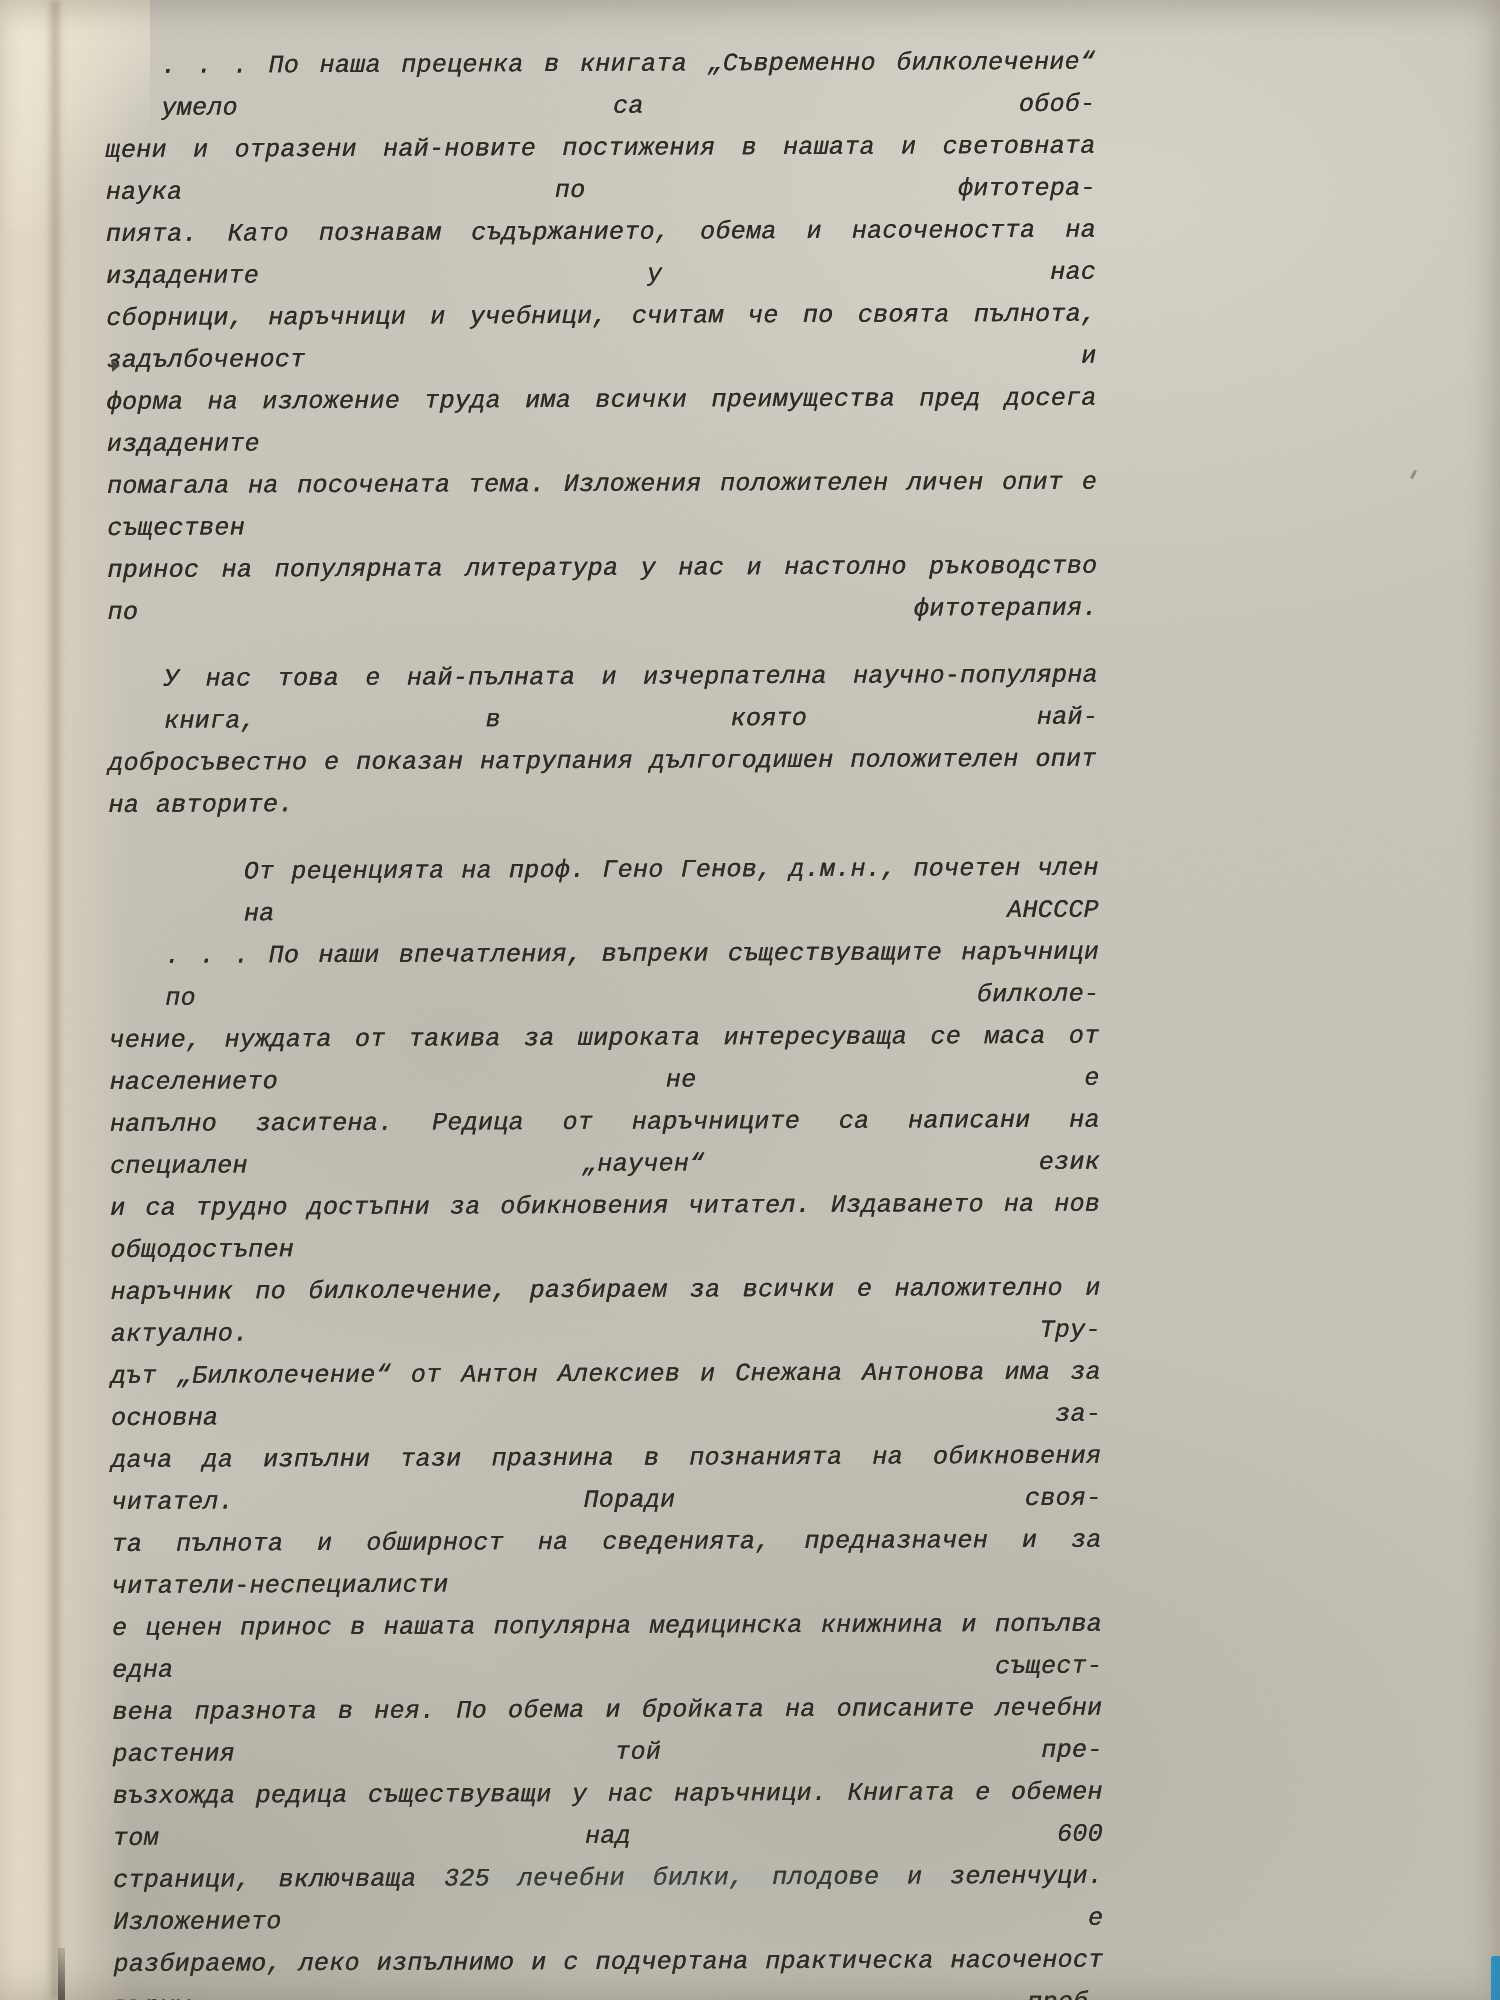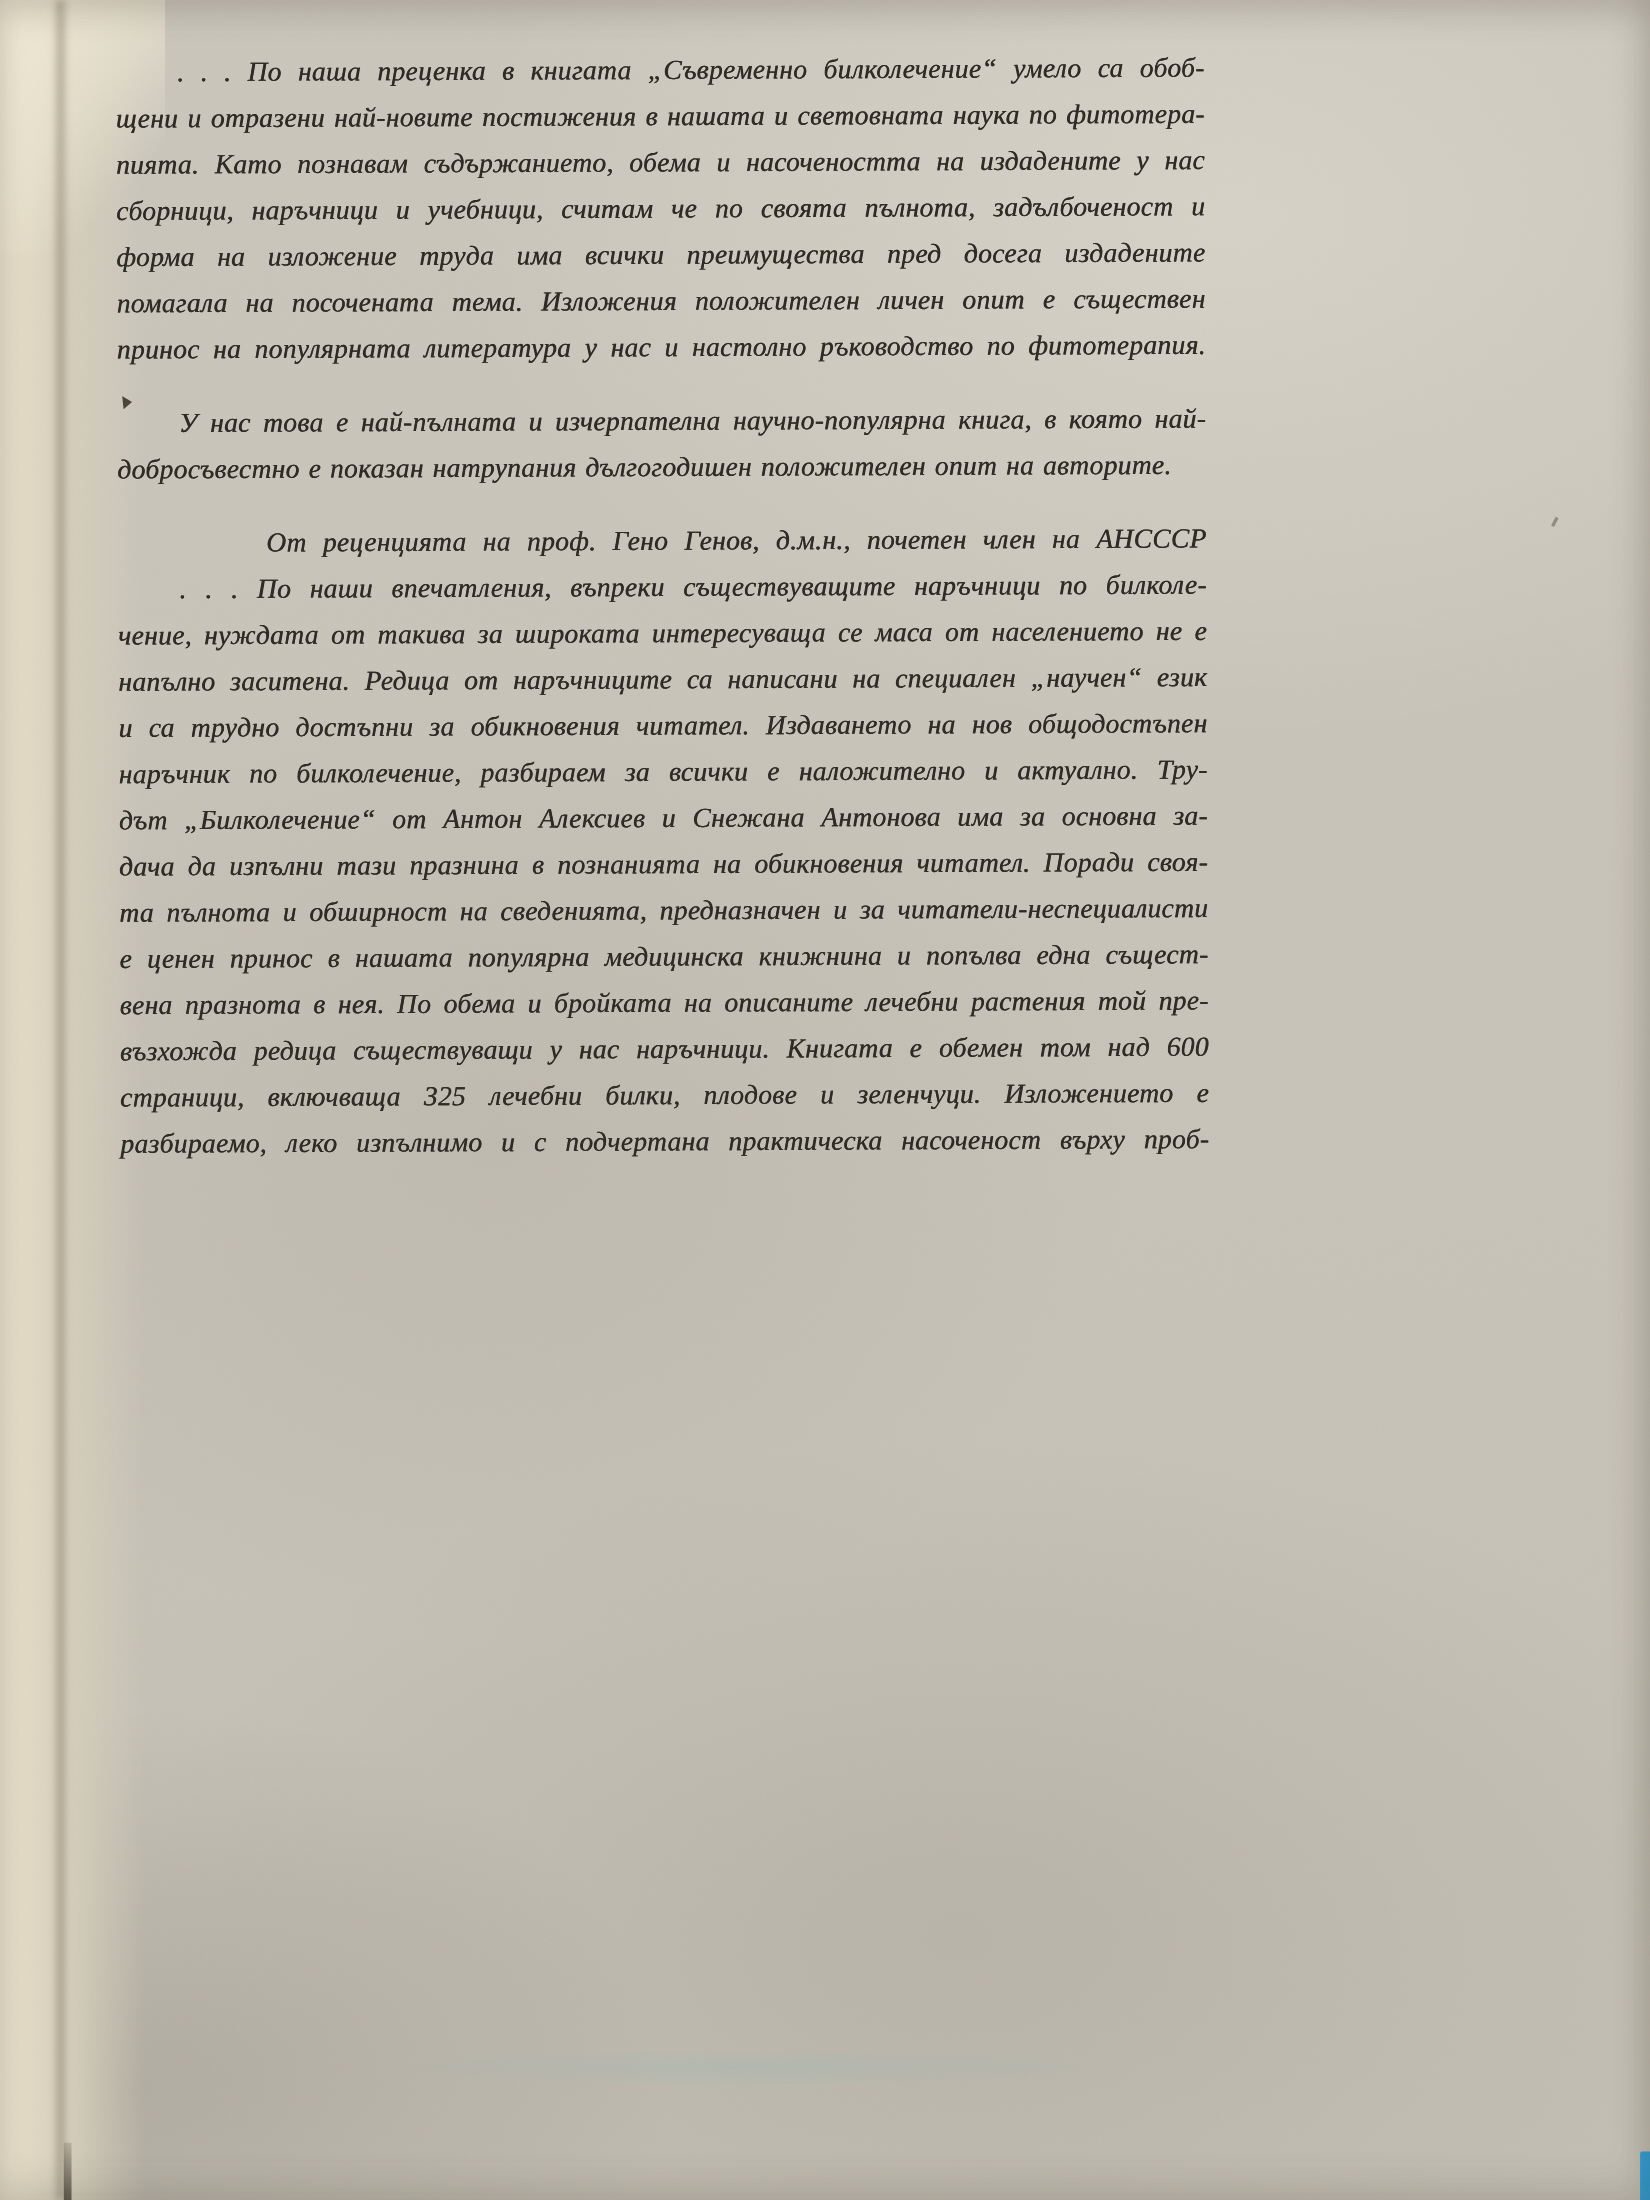--- a/index.html
+++ b/index.html
@@ -7,21 +7,21 @@
     position:relative;
     width:1500px;height:2000px;
     margin:0 auto;
     overflow:hidden;
     background:
       radial-gradient(1200px 800px at 75% 10%, rgba(255,252,240,.22), rgba(255,252,240,0) 60%),
       radial-gradient(900px 700px at 30% 52%, rgba(118,110,96,.10), rgba(118,110,96,0) 65%),
       radial-gradient(1100px 650px at 58% 88%, rgba(108,102,90,.14), rgba(108,102,90,0) 70%),
       radial-gradient(700px 500px at 8% 95%, rgba(90,84,72,.18), rgba(90,84,72,0) 70%),
       linear-gradient(#cac6bc,#c4c0b5);
-    font-family:Liberation Serif, serif;
+    font-family:Liberation Mono, monospace;
     font-style:italic;
   }
   .page::after{
     content:"";position:absolute;inset:0;pointer-events:none;
     box-shadow:inset 0 14px 26px rgba(70,62,50,.18), inset -10px -16px 30px rgba(70,62,50,.14);
   }
   
   .left-edge{
     position:absolute;left:0;top:0;bottom:0;width:130px;
     background:linear-gradient(90deg,#e9e1cc 0%,#e0d8c3 22%,#d5cebc 48%,rgba(213,206,188,0) 100%);

